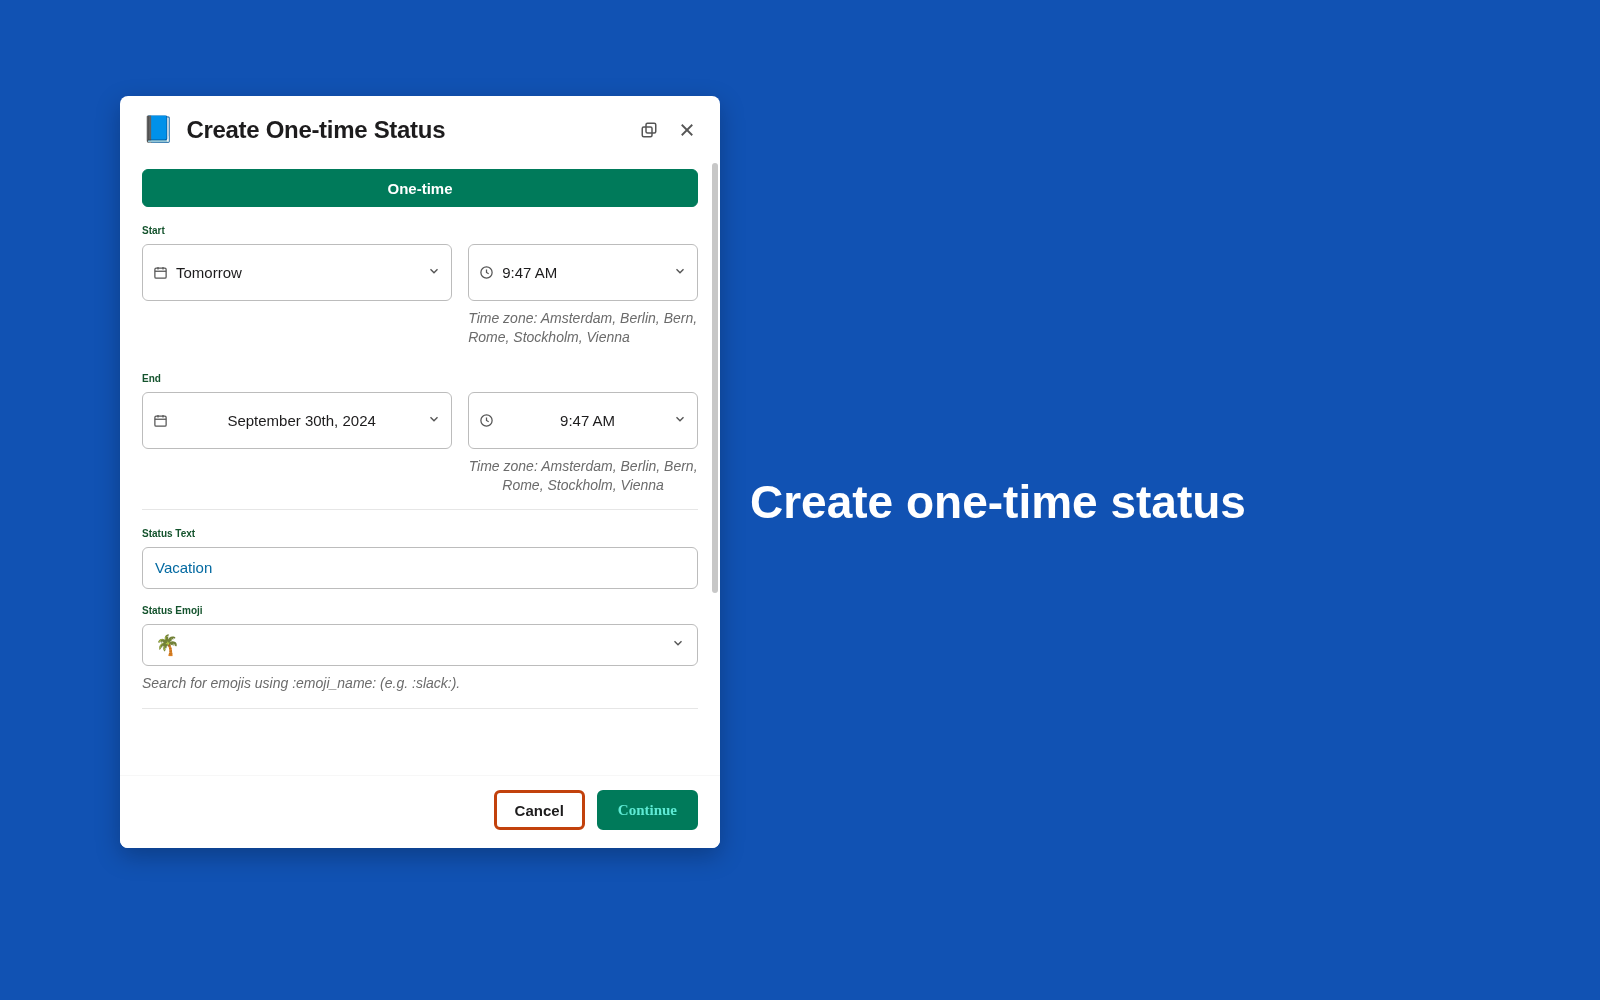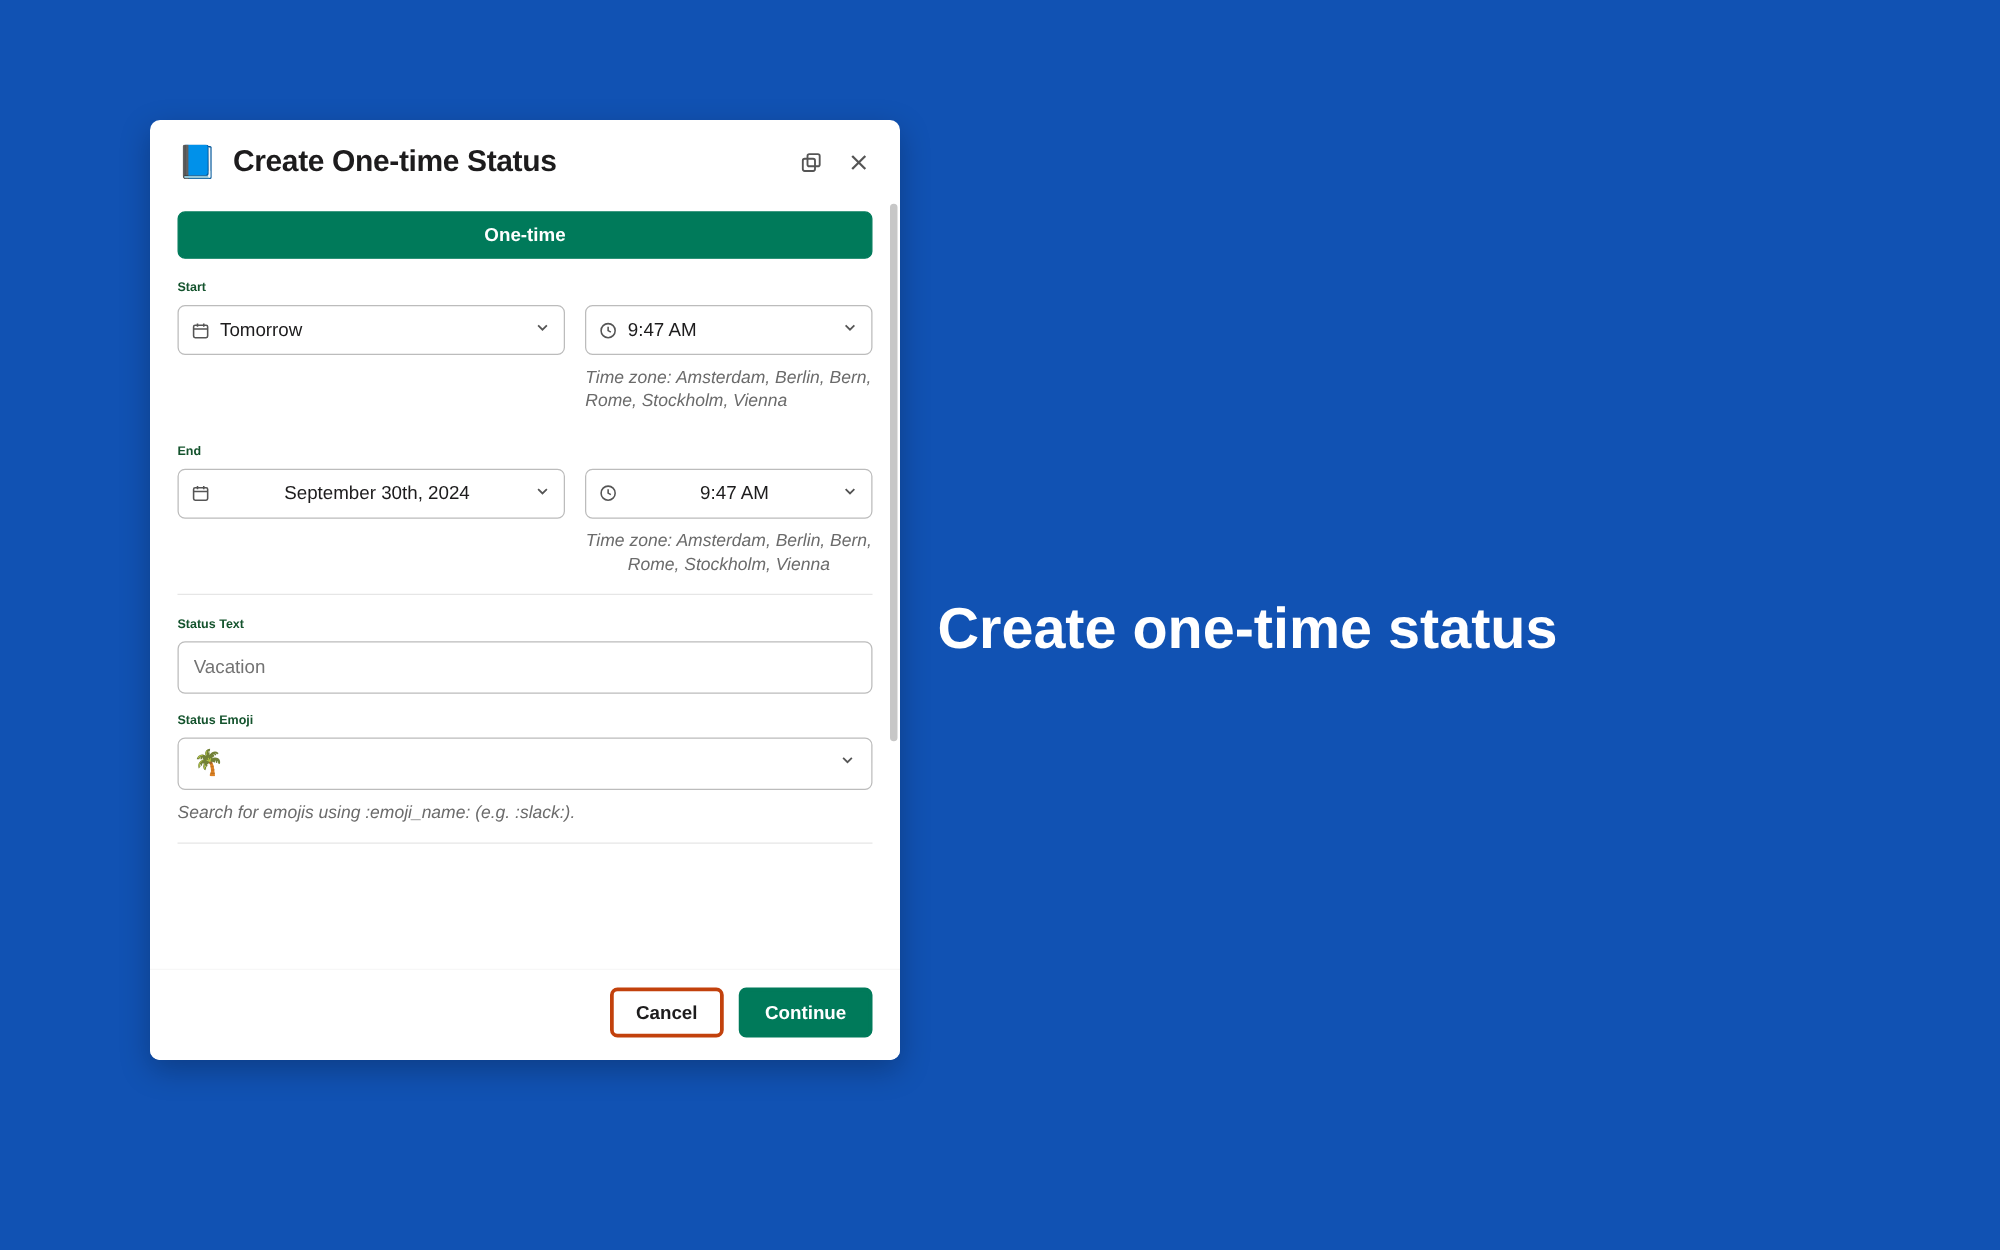--- a/index.html
+++ b/index.html
@@ -101,21 +101,21 @@
     margin-top: 4px;
   }
   .row-two {
     display: flex;
     gap: 16px;
     align-items: flex-start;
   }
   .col-a { flex: 1.35; }
   .col-b { flex: 1; display:flex; flex-direction:column; }
   .select {
-    height: 40px;
+    height: 57px;
     width: 100%;
     border: 1px solid #bcbcbc;
     border-radius: 6px;
     padding: 0 10px;
     display: flex;
     align-items: center;
     cursor: pointer;
     color: #1d1c1d;
     font-size: 15px;
     background: #fff;
@@ -136,21 +136,21 @@
     border-top: 1px solid #e6e6e6;
     margin: 10px 0 18px 0;
   }
   .text-input {
     height: 42px;
     width: 100%;
     border: 1px solid #bcbcbc;
     border-radius: 6px;
     padding: 12px 12px;
     font-size: 15px;
-    color: #737373;
+    color: #0369a1;
     outline: none;
     background:#fff;
   }
   .emoji-select {
     height: 42px;
     width: 100%;
     border: 1px solid #bcbcbc;
     border-radius: 6px;
     padding: 0 12px;
     display: flex;
@@ -174,21 +174,22 @@
     font-size: 15px;
     font-weight: 700;
     cursor: pointer;
     border: 3px solid #c2410c;
     background: #fff;
     color: #1d1c1d;
   }
   .btn.primary {
     background: #007a5a;
     border-color: #007a5a;
-    color: #ffffff;
+    color: #5eead4;
+    font-family: Liberation Serif, serif;
   }
   .field-block { margin-bottom: 16px; }
   .scroll-indicator {
     position:absolute;
     right:2px;
     top:8px;
     width:6px;
     height:430px;
     background:#c7c7c7;
     border-radius:3px;

